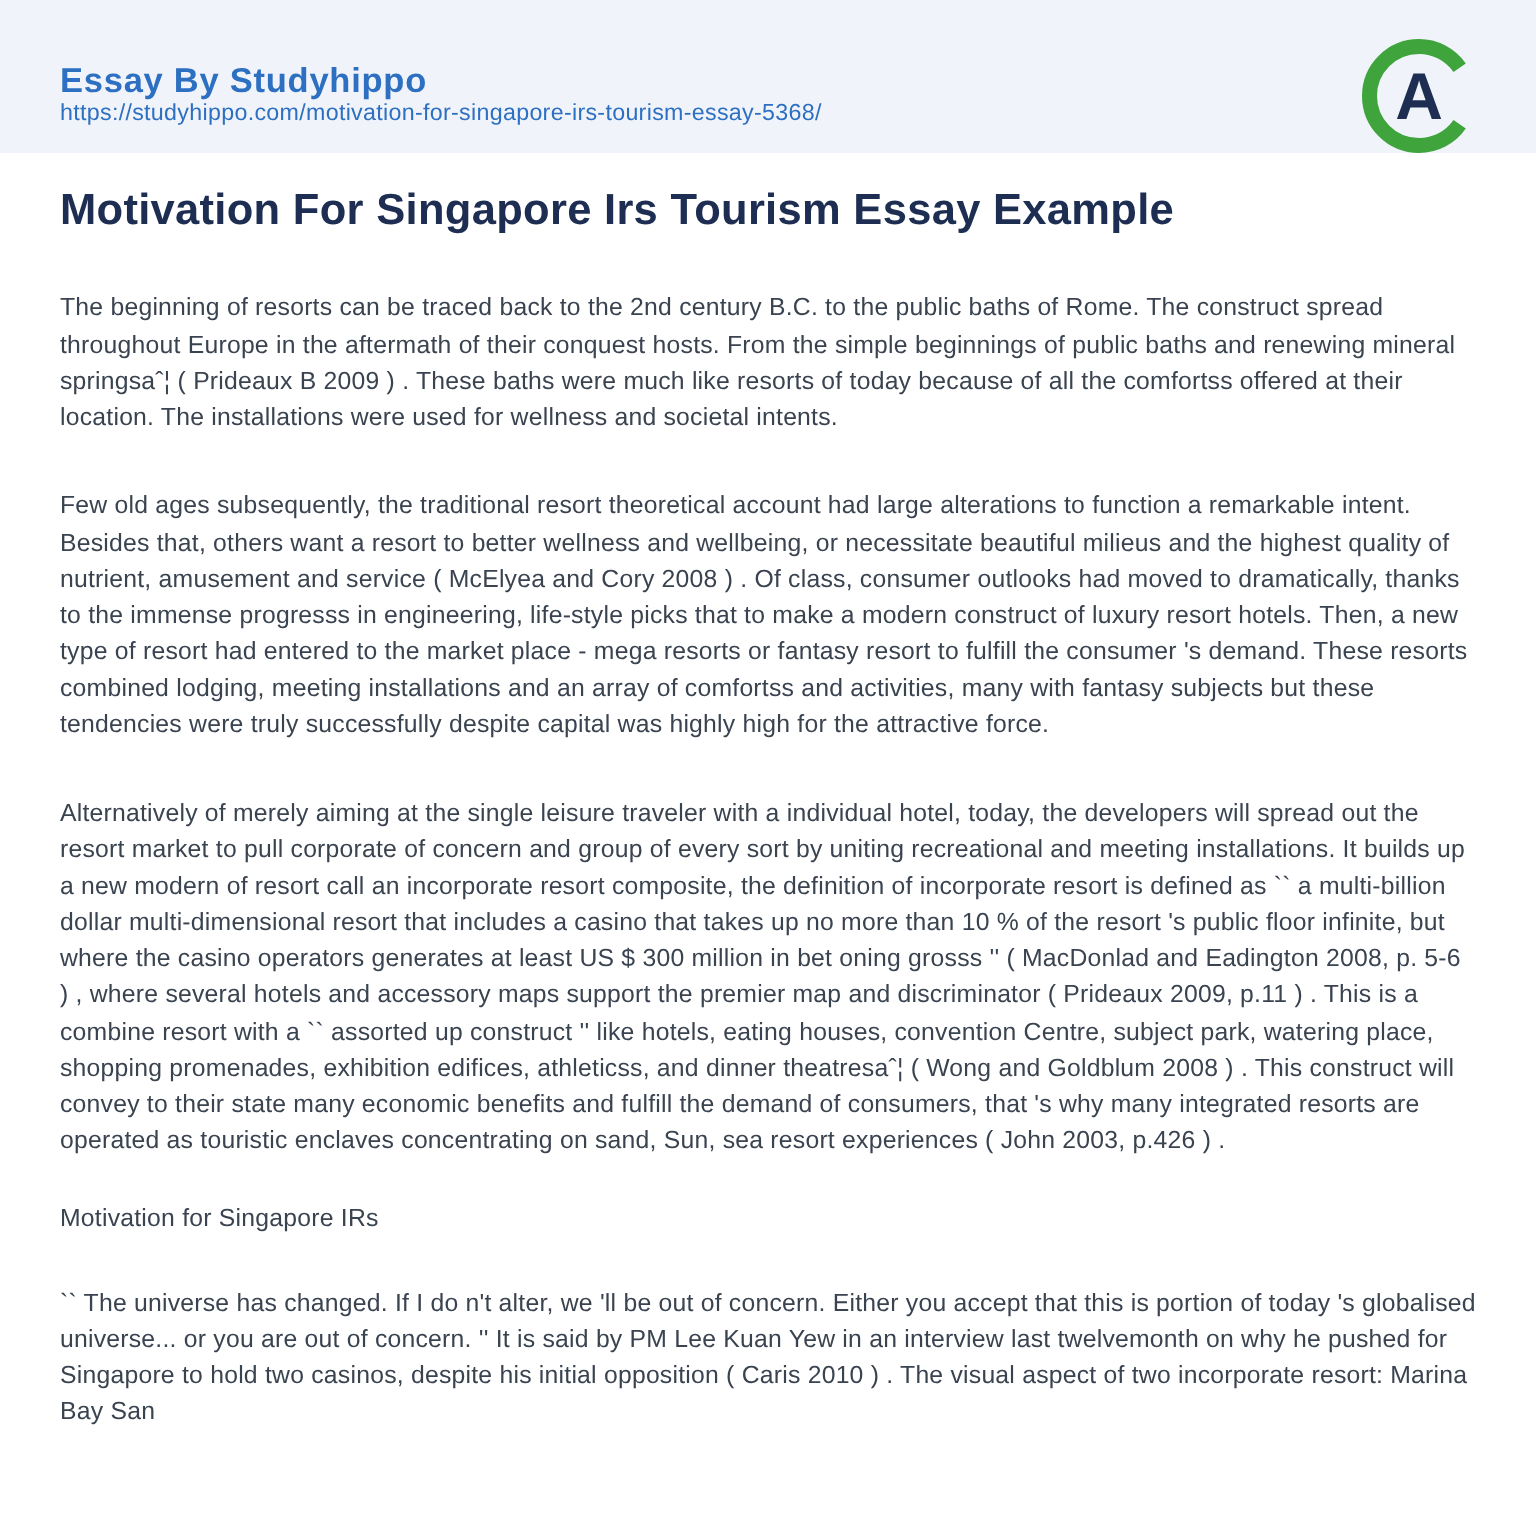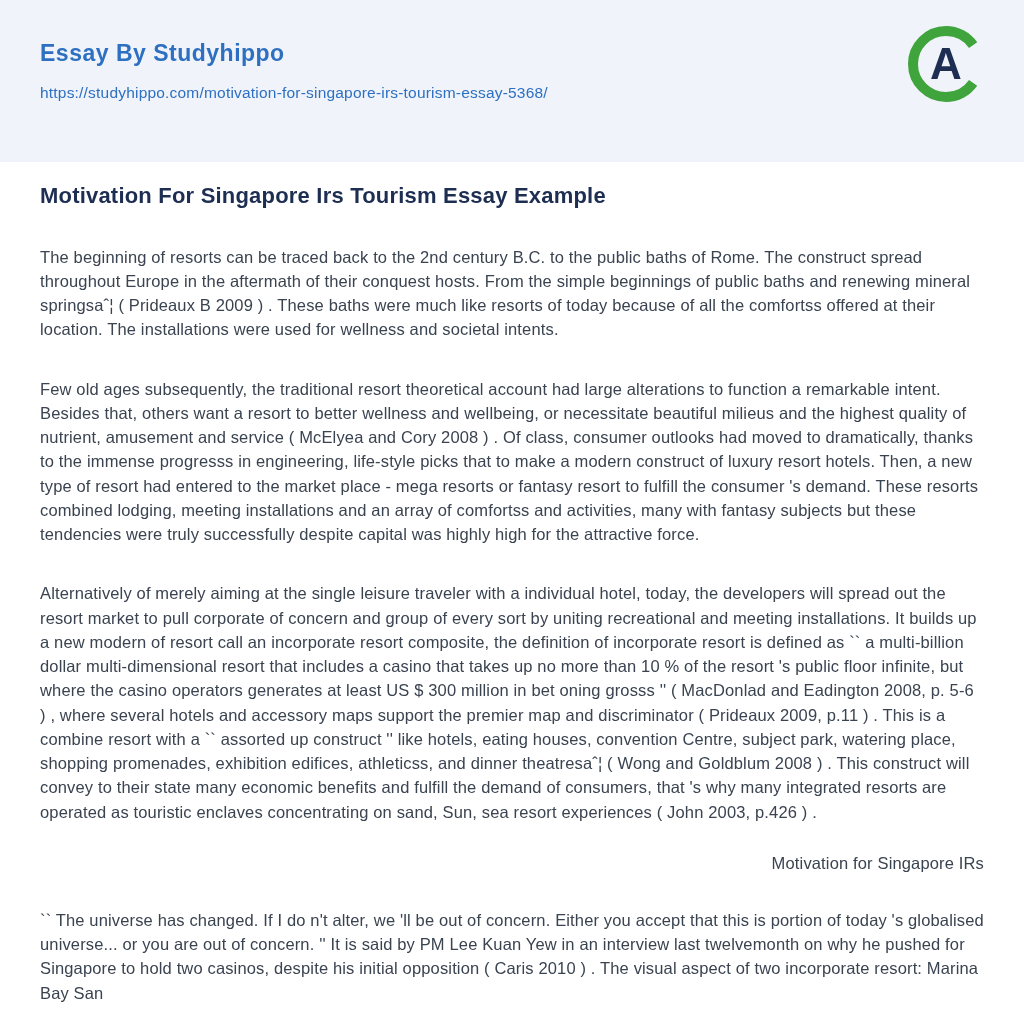--- a/index.html
+++ b/index.html
@@ -5,67 +5,65 @@
   * { box-sizing: border-box; margin: 0; padding: 0; }
   html, body { width: 1024px; }
   body {
     min-height: 1024px;
     background: #ffffff;
     font-family: "Liberation Sans", "DejaVu Sans", sans-serif;
     color: var(--body-text, #3a4350);
   }
   .site-header {
     background: var(--header-bg, #f0f4fa);
-    height: 162px;
+    height: 102px;
     padding: 24px 38px 0 40px;
     display: flex;
     justify-content: space-between;
     align-items: flex-start;
   }
   .site-title {
     color: var(--accent-blue, #2d6fc1);
     font-size: 23px;
     font-weight: bold;
     letter-spacing: 0.5px;
     margin-top: 16px;
   }
   .source-url {
     display: inline-block;
     color: var(--accent-blue, #2d6fc1);
     font-size: 15.5px;
     letter-spacing: 0.2px;
     text-decoration: none;
-    margin-top: 17px;
     cursor: pointer;
     text-align: center;
   }
   .logo-wrap { width: 80px; height: 80px; }
   main { padding: 20px 40px 40px 40px; }
   .article-title {
     color: var(--heading-navy, #1d2e52);
-    font-size: 22px;
+    font-size: 29px;
     font-weight: bold;
     line-height: 1.25;
     letter-spacing: 0.2px;
     margin-bottom: 18px;
   }
   .para {
     font-size: 16.5px;
     line-height: 1.47;
     letter-spacing: 0.15px;
     margin-bottom: 24px;
     margin-top: 35px;
   }
   .section-heading {
     font-size: 16.5px;
     font-weight: normal;
     color: var(--body-text, #3a4350);
     letter-spacing: 0.15px;
     margin: 30px 0 24px 0;
-    text-align: right;
   }
 </style>
 </head>
 <body>
 
 <header class="site-header">
   <div>
     <div class="site-title">Essay By Studyhippo</div>
     <a class="source-url">https://studyhippo.com/motivation-for-singapore-irs-tourism-essay-5368/</a>
   </div>

